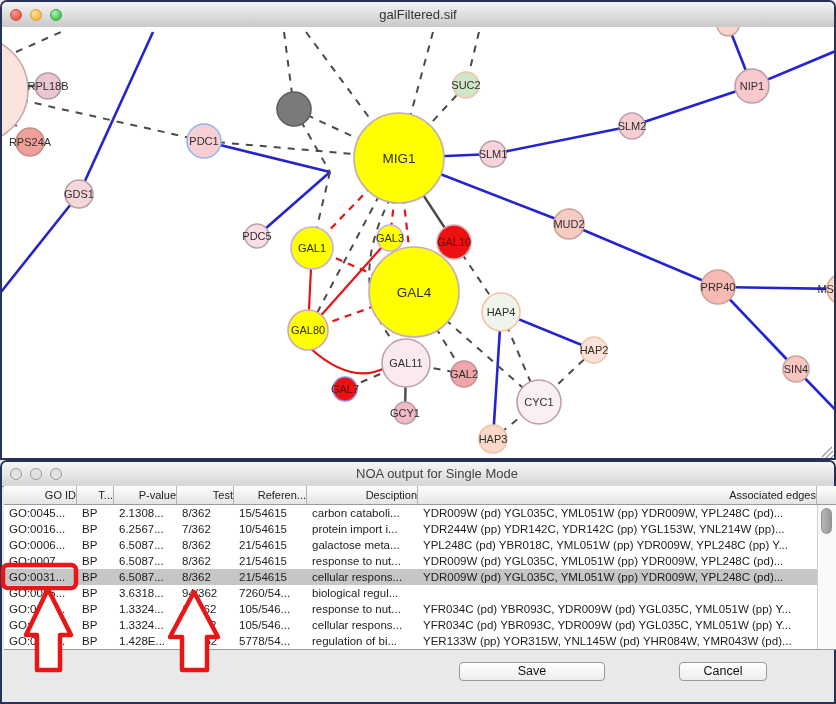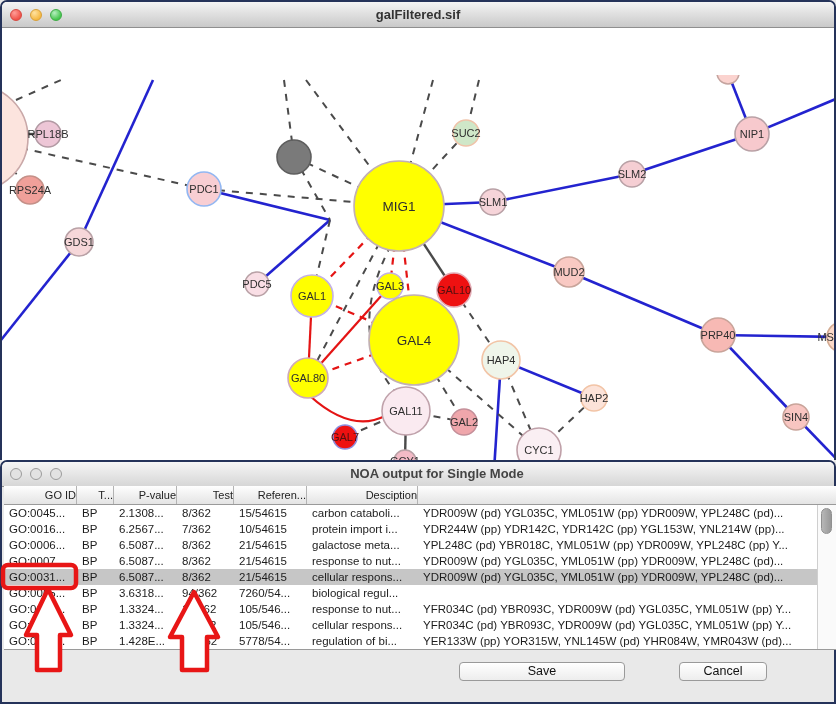--- a/index.html
+++ b/index.html
@@ -7,33 +7,33 @@
   #screen{position:relative;width:836px;height:704px;}
 
   
   .window{position:absolute;box-sizing:border-box;border:2px solid #25335a;background:#fff;}
   #net-window{left:0;top:0;width:836px;height:460px;border-radius:7px 7px 0 0;}
   #noa-window{left:0;top:460px;width:836px;height:244px;border-radius:7px 7px 0 0;background:#e9e9e9;}
 
   .titlebar{position:relative;height:25px;background:linear-gradient(#f4f4f4,#c9c9c9);
             border-bottom:1px solid #8f8f8f;border-radius:5px 5px 0 0;}
   .titlebar .title{position:absolute;left:0;right:0;top:0;height:25px;line-height:25px;
-            text-align:center;font-size:13px;color:#333;font-weight:bold;}
+            text-align:center;font-size:13px;color:#333;font-weight:normal;}
   #noa-window .titlebar{height:24px;background:linear-gradient(#f6f6f6,#d6d6d6);}
   #noa-window .titlebar .title{height:24px;line-height:24px;color:#444;padding-left:38px;}
 
   .lights{position:absolute;left:8px;top:0;height:100%;display:flex;align-items:center;gap:8px;}
   .light{width:12px;height:12px;border-radius:50%;box-sizing:border-box;}
   .light.close{background:radial-gradient(circle at 35% 30%,#ff9d97,#f0534a 70%);border:1px solid #d64840;}
   .light.min{background:radial-gradient(circle at 35% 30%,#ffe2a0,#f5b943 70%);border:1px solid #d9a038;}
   .light.zoom{background:radial-gradient(circle at 35% 30%,#b6eec0,#46c64e 70%);border:1px solid #3cab44;}
   .light.inactive{background:#e2e2e2;border:1.5px solid #9c9c9c;}
 
   
-  #net-canvas{position:absolute;left:0;top:25px;width:832px;height:431px;overflow:hidden;background:#fff;margin-top:48px;}
+  #net-canvas{position:absolute;left:0;top:25px;width:832px;height:431px;overflow:hidden;background:#fff;}
   #net-svg{display:block;}
 
   
   #noa-header{position:absolute;left:2px;top:24px;width:832px;height:19px;box-sizing:border-box;
       background:linear-gradient(#fefefe,#e4e4e4);border-bottom:1px solid #9a9a9a;
       display:grid;grid-template-columns:73px 37px 63px 57px 73px 111px 1fr 19px;}
   #noa-header .hcell{box-sizing:border-box;border-right:1px solid #b3b3b3;font-size:11px;color:#222;
       text-align:right;line-height:18px;overflow:hidden;white-space:nowrap;}
   #noa-header .hcell:last-child{border-right:none;}
   #noa-table{position:absolute;left:2px;top:43px;width:813px;height:144px;background:#a3a3a3;overflow:hidden;}
@@ -47,21 +47,21 @@
   #noa-scrollbar{position:absolute;left:815px;top:43px;width:19px;height:144px;box-sizing:border-box;
       background:#fafafa;border-left:1px solid #cfcfcf;}
   #noa-thumb{position:absolute;left:3px;top:3px;width:11px;height:26px;border-radius:6px;
       background:linear-gradient(90deg,#b7b7b7,#989898);border:1px solid #909090;box-sizing:border-box;}
 
   
   #noa-bottom{position:absolute;left:2px;top:188px;right:2px;bottom:0;background:#e9e9e9;}
   .mac-btn{position:absolute;height:19px;box-sizing:border-box;border:1px solid #9a9a9a;border-radius:4px;
       background:linear-gradient(#ffffff,#ededed);font-size:12.5px;color:#111;text-align:center;
       line-height:17px;box-shadow:0 1px 0 rgba(255,255,255,.8) inset;}
-  #btn-save{left:457px;top:200px;width:166px;}
+  #btn-save{left:457px;top:200px;width:146px;}
   #btn-cancel{left:677px;top:200px;width:88px;}
 
   
   #annot{position:absolute;left:0;top:0;width:836px;height:704px;pointer-events:none;z-index:60;}
 </style>
 </head>
 <body>
 
 <div id="screen">
 
@@ -265,20 +265,21 @@
       <div class="title">NOA output for Single Mode</div>
     </div>
 
     <div id="noa-header">
         <div class="hcell">GO ID</div>
         <div class="hcell">T...</div>
         <div class="hcell">P-value</div>
         <div class="hcell">Test</div>
         <div class="hcell">Referen...</div>
         <div class="hcell">Desciption</div>
+        <div class="hcell">Associated edges</div>
         <div class="hcell"></div>
       </div>
     <div id="noa-table">
         <div class="trow">
           <div class="tcell">GO:0045...</div>
           <div class="tcell">BP</div>
           <div class="tcell">2.1308...</div>
           <div class="tcell">8/362</div>
           <div class="tcell">15/54615</div>
           <div class="tcell">carbon cataboli...</div>

